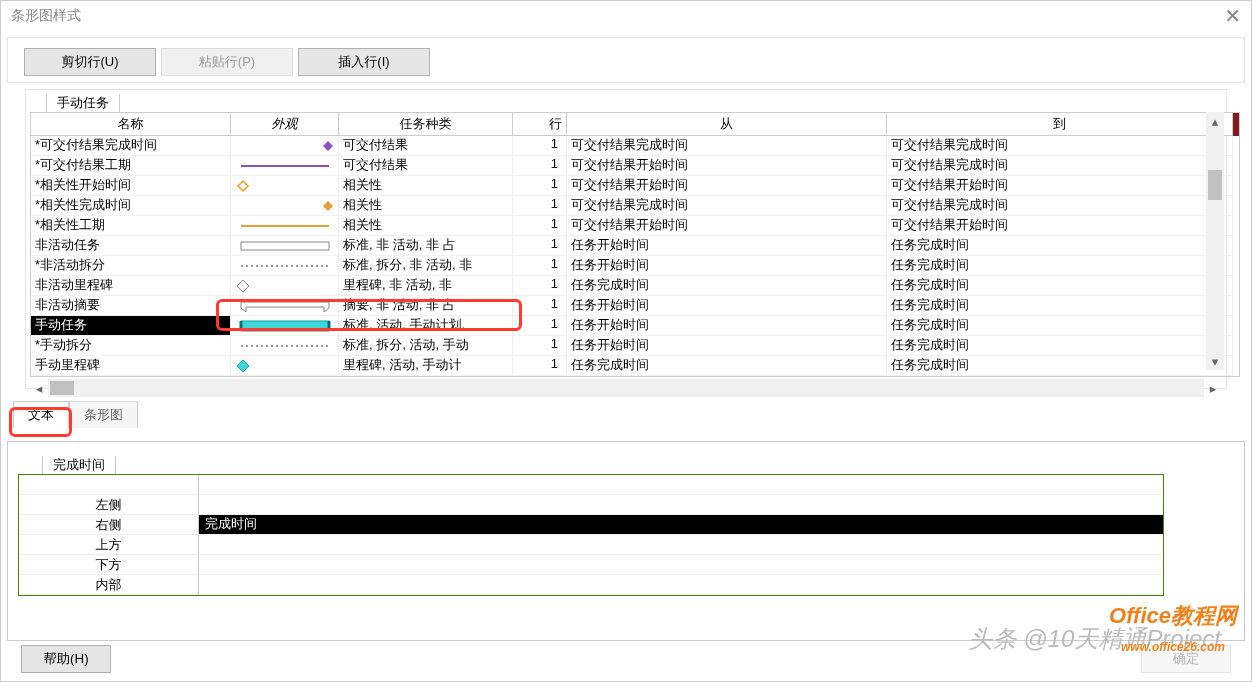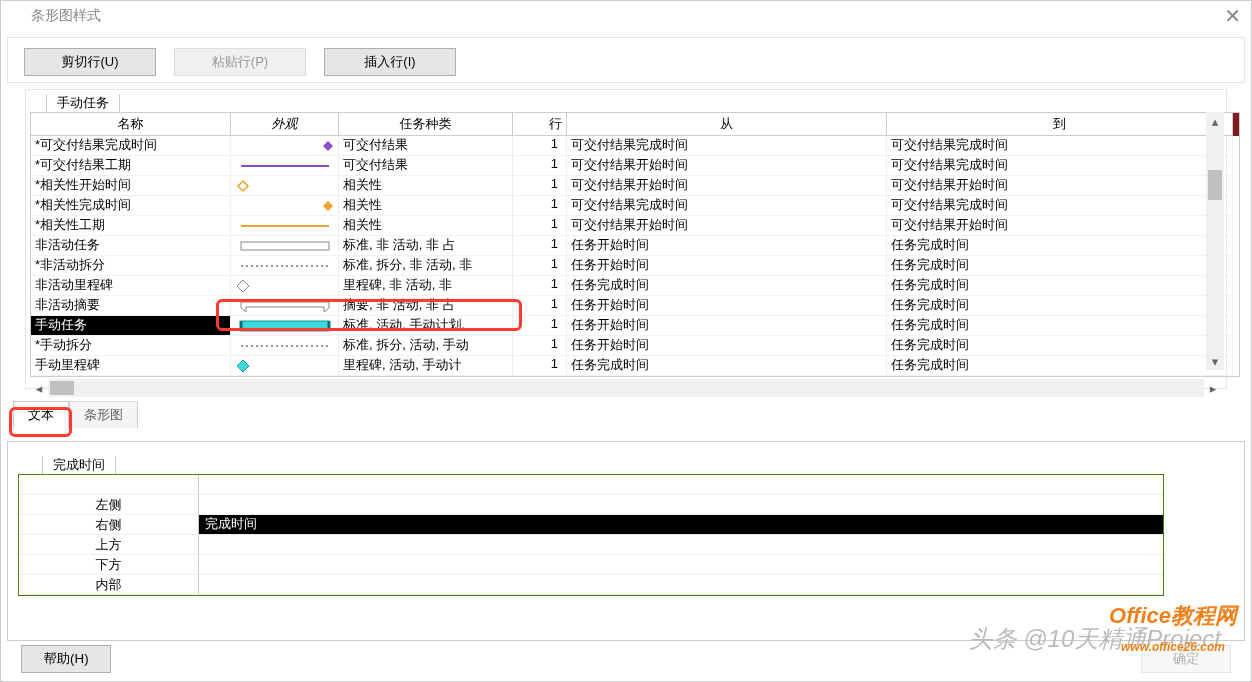--- a/index.html
+++ b/index.html
@@ -1,21 +1,21 @@
 <!DOCTYPE html>
 <html><head>
   <meta charset="utf-8">
   <style>
     * { margin: 0; padding: 0; box-sizing: border-box; }
     body { font-family: "Microsoft YaHei", "SimSun", sans-serif; font-size: 13px; background: #fff; width: 1252px; height: 682px; overflow: hidden; position: relative; }
     .dialog { width: 1252px; height: 682px; background: #fff; border: 1px solid #ccc; position: relative; }
     .titlebar { height: 30px; display: flex; align-items: center; justify-content: space-between; padding: 0 10px; background: #fff; }
-    .titlebar .title { color: #888; font-size: 14px; margin-left: 20px; }
+    .titlebar .title { color: #888; font-size: 14px; }
     .titlebar .close { font-size: 20px; color: #888; cursor: pointer; font-weight: 300; }
-    .btnrow { padding: 10px 16px 6px 16px; border: 1px solid #e5e5e5; margin: 6px; display: flex; gap: 18px; }
+    .btnrow { padding: 10px 16px 6px 16px; border: 1px solid #e5e5e5; margin: 6px; display: flex; gap: 5px; }
     .btnrow button { width: 132px; height: 28px; background: #e6e6e6; border: 1px solid #b0b0b0; font-family: inherit; font-size: 13px; cursor: pointer; }
     .btnrow button.disabled { color: #999; background: #f0f0f0; border: 1px solid #ddd; }
     .tablewrap { margin: 0 24px; border: 1px solid #e5e5e5; position: relative; height: 300px; }
     .tabrow-top { display: flex; padding-left: 20px; height: 22px; align-items: flex-end; }
     .tabrow-top .tab { border-left: 1px solid #ccc; border-right: 1px solid #ccc; padding: 0 10px; font-size: 13px; background: #fff; }
     .grid { border: 1px solid #ccc; width: 1210px; margin-left: 4px; }
     .ghead { display: flex; background: #7f1d1d; }
     .gh { padding: 2px 4px; text-align: center; border-right: 1px solid #ccc; border-bottom: 1px solid #ccc; background: #fff; }
     .c1 { width: 200px; }
     .c2 { width: 108px; font-style: italic; }

